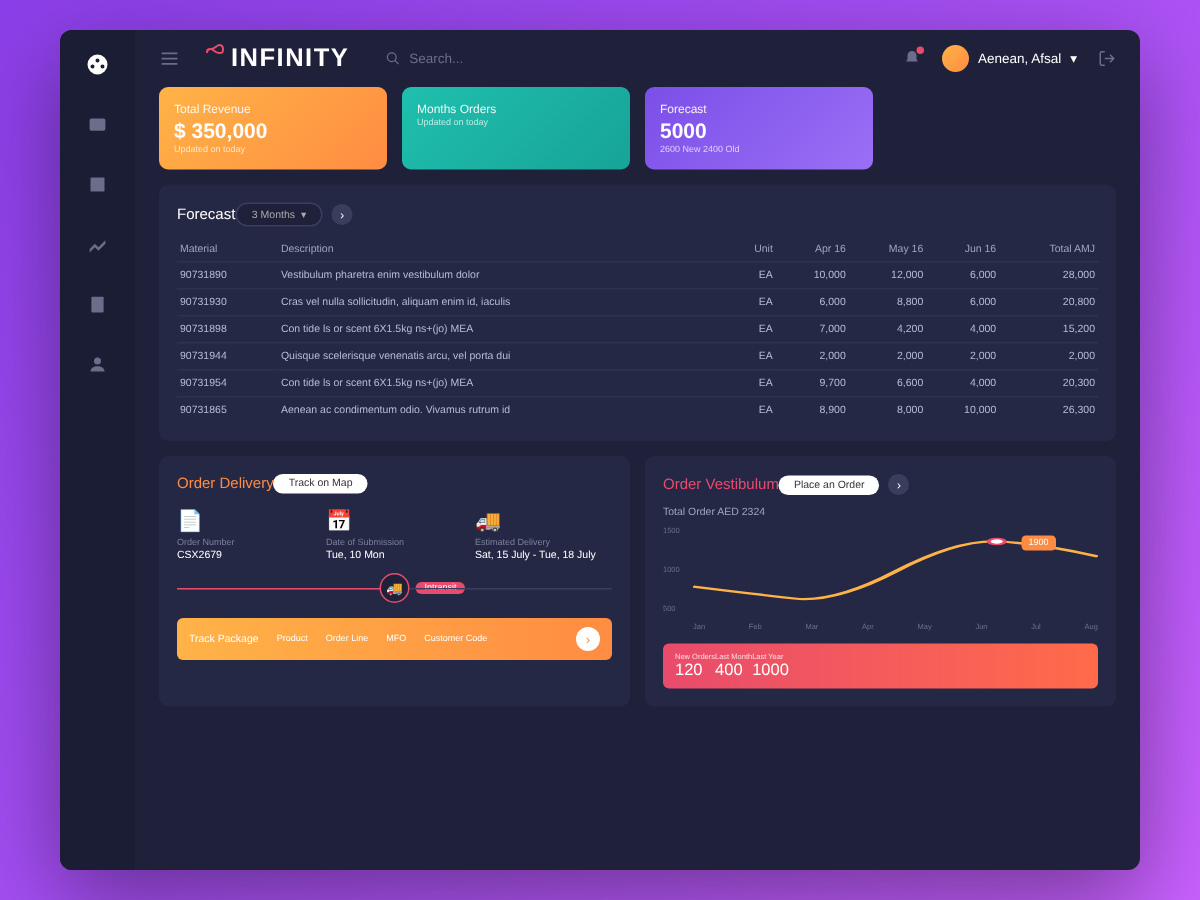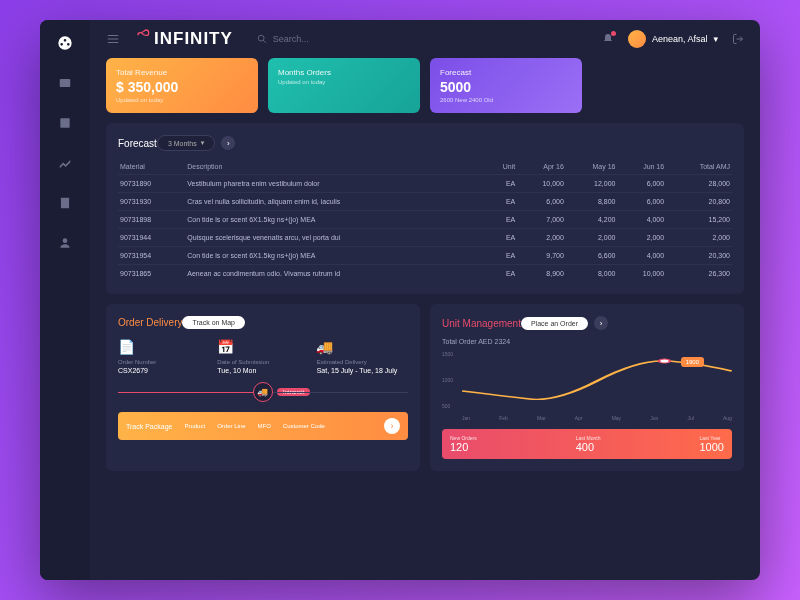--- a/index.html
+++ b/index.html
@@ -54,21 +54,21 @@
 .intransit{background:#E94B6C;color:#fff;font-size:6px;padding:1px 6px;border-radius:6px;margin-left:4px}
 .track-footer{background:linear-gradient(90deg,#FFB347,#FF8C42);border-radius:4px;padding:6px 8px;margin-top:10px;display:flex;align-items:center;gap:12px;color:#fff;font-size:6px}
 .track-footer-title{font-size:7px;font-weight:500}
 .arrow-btn{width:16px;height:16px;border-radius:50%;background:#fff;color:#FF8C42;display:flex;align-items:center;justify-content:center;font-size:9px;margin-left:auto;cursor:pointer}
 .total-order{color:#9FA3C0;font-size:7px;margin-top:4px}
 .chart{position:relative;height:70px;margin-top:6px}
 .chart-y{position:absolute;left:0;top:0;bottom:12px;display:flex;flex-direction:column;justify-content:space-between;color:#6B6E8A;font-size:5px}
 .chart-area{position:absolute;left:20px;right:0;top:0;bottom:12px}
 .chart-x{position:absolute;left:20px;right:0;bottom:0;display:flex;justify-content:space-between;color:#6B6E8A;font-size:5px}
 .chart-badge{position:absolute;right:28px;top:6px;background:#FF8C42;color:#fff;font-size:6px;padding:2px 5px;border-radius:3px}
-.mgmt-footer{background:linear-gradient(90deg,#E94B6C,#FF6B4A);border-radius:4px;padding:6px 8px;margin-top:8px;display:flex;justify-content:space-between;color:#fff}
+.mgmt-footer{background:linear-gradient(90deg,#E94B6C,#FF6B4A);border-radius:4px;padding:6px 8px;margin-top:8px;display:flex;justify-content:flex-start;color:#fff}
 .mgmt-stat-label{font-size:5px;opacity:0.8}
 .mgmt-stat-value{font-size:11px;font-weight:500}
 svg{display:block}
 </style>
 </head>
 <body>
 
 <div class="app">
   <div class="sidebar">
     <div class="sidebar-icon active">
@@ -281,21 +281,21 @@
             <span>Product</span>
             <span>Order Line</span>
             <span>MFO</span>
             <span>Customer Code</span>
             <div class="arrow-btn">›</div>
           </div>
         </div>
 
         <div class="panel">
           <div class="panel-head">
-            <div class="mgmt-title">Unit Management</div>
+            <div class="mgmt-title">Order Vestibulum</div>
             <div style="display:flex;gap:6px;align-items:center">
               <div class="pill-btn" style="background:#fff;color:#333;border:none">
                   <span>Place an Order</span>
                 </div>
               <div class="circle-btn">›</div>
             </div>
           </div>
           <div class="total-order">Total Order AED 2324</div>
           <div class="chart">
             <div class="chart-y">

